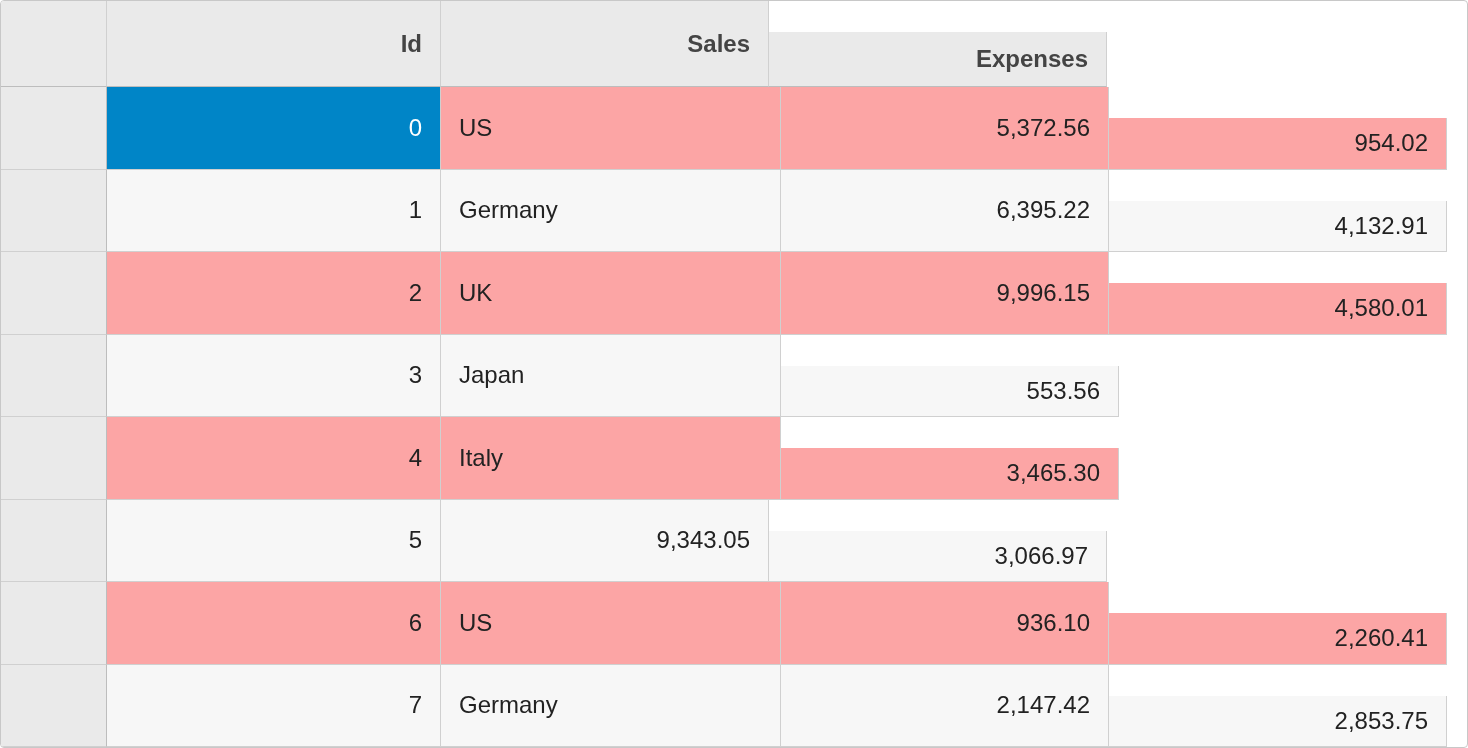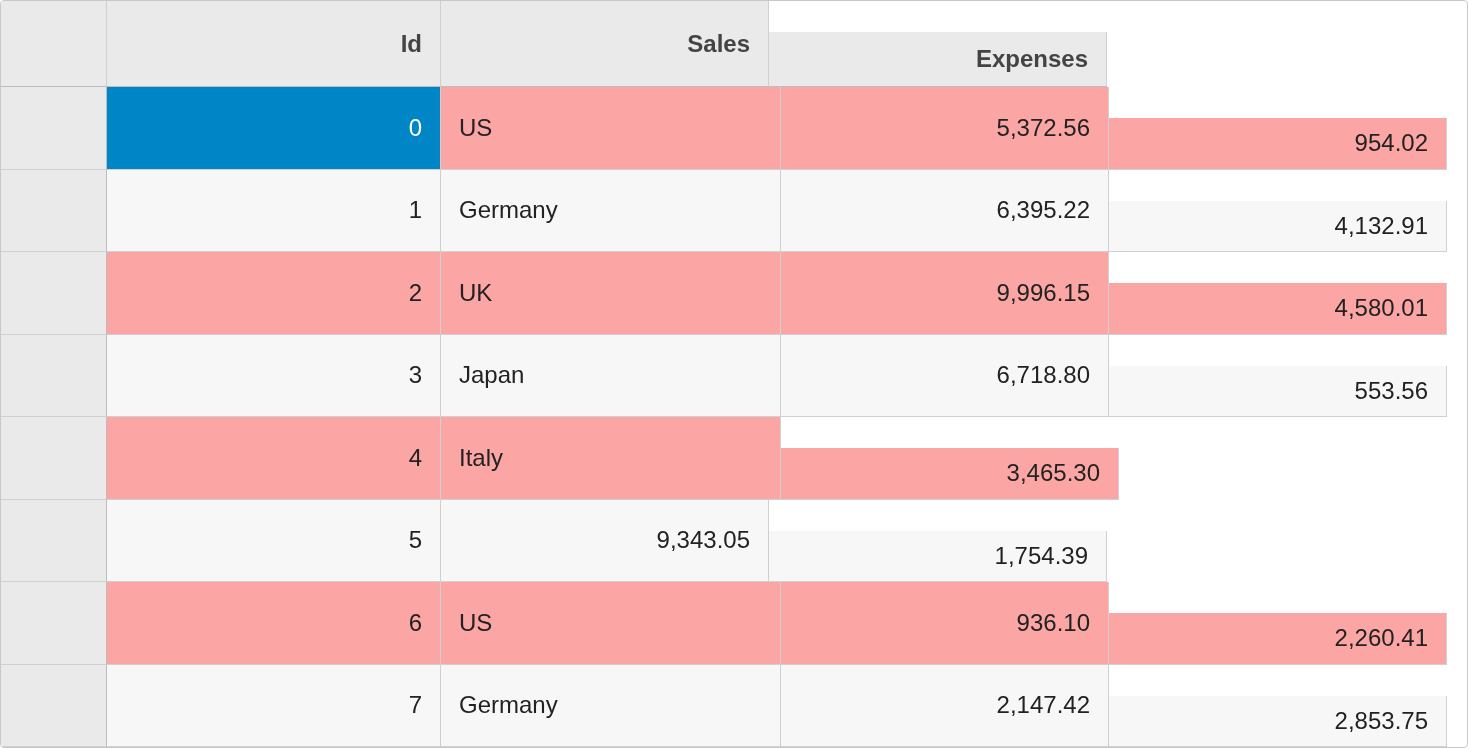--- a/index.html
+++ b/index.html
@@ -126,36 +126,35 @@
       <div class="cell data-cell col-id">2</div>
       <div class="cell data-cell col-country">UK</div>
       <div class="cell data-cell col-sales">9,996.15</div>
       <div class="cell data-cell col-exp">4,580.01</div>
     </div>
 
     <div class="grid-row data-row odd">
       <div class="cell row-header-cell col-rowhdr"></div>
       <div class="cell data-cell col-id">3</div>
       <div class="cell data-cell col-country">Japan</div>
-      <div class="cell data-cell col-sales">6,718.80</div>
       <div class="cell data-cell col-exp">553.56</div>
     </div>
 
     <div class="grid-row data-row even">
       <div class="cell row-header-cell col-rowhdr"></div>
       <div class="cell data-cell col-id">4</div>
       <div class="cell data-cell col-country">Italy</div>
       <div class="cell data-cell col-exp">3,465.30</div>
     </div>
 
     <div class="grid-row data-row odd">
       <div class="cell row-header-cell col-rowhdr"></div>
       <div class="cell data-cell col-id">5</div>
       <div class="cell data-cell col-sales">9,343.05</div>
-      <div class="cell data-cell col-exp">1,754.39</div>
+      <div class="cell data-cell col-exp">3,066.97</div>
     </div>
 
     <div class="grid-row data-row even">
       <div class="cell row-header-cell col-rowhdr"></div>
       <div class="cell data-cell col-id">6</div>
       <div class="cell data-cell col-country">US</div>
       <div class="cell data-cell col-sales">936.10</div>
       <div class="cell data-cell col-exp">2,260.41</div>
     </div>
 

